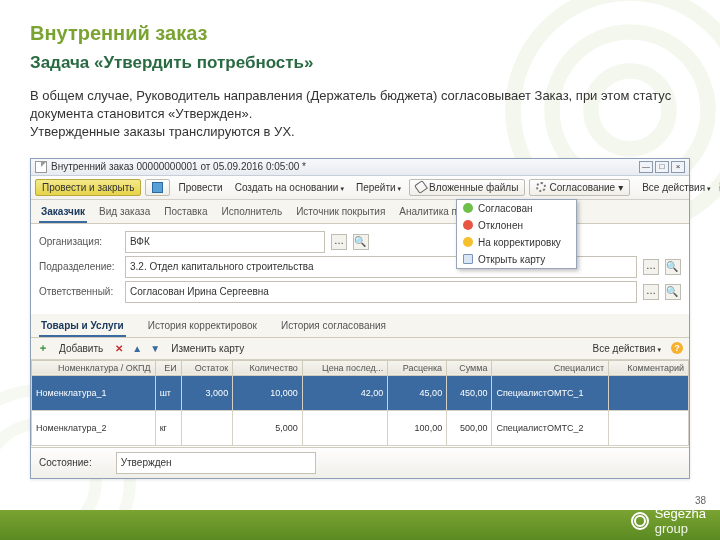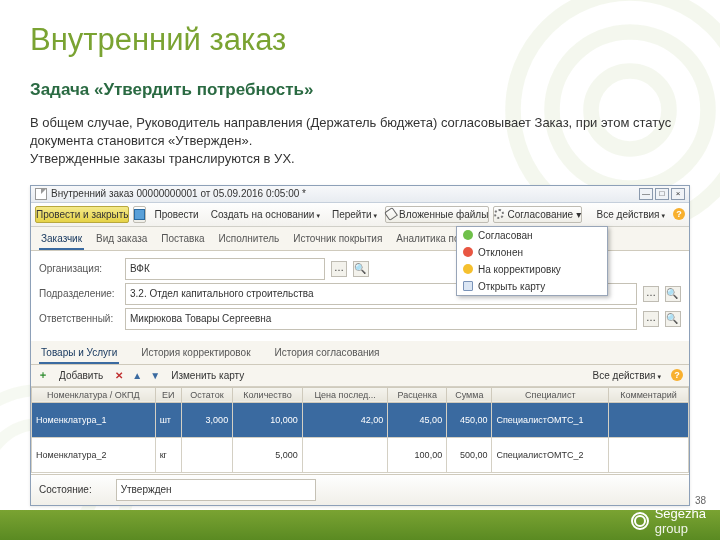--- a/index.html
+++ b/index.html
@@ -1,61 +1,61 @@
 <!DOCTYPE html>
 <html><head>
 <meta charset="utf-8">
 <style>
 *{box-sizing:border-box;margin:0;padding:0;font-family:Arial,sans-serif}
 body{width:720px;height:540px;background:#fff;position:relative;overflow:hidden}
 .bg-swirl{position:absolute;right:-40px;top:-20px;width:260px;height:260px;opacity:.08;z-index:0}
 .bg-swirl2{position:absolute;left:-60px;bottom:-40px;width:200px;height:200px;opacity:.06;z-index:0}
 .page{position:relative;z-index:1;padding:22px 30px 0}
-.title{color:#7aa332;font-size:31px;font-weight:normal;margin-bottom:22px}
+.title{color:#7aa332;font-size:20px;font-weight:bold;margin-bottom:8px}
 .subtitle{color:#2a6a42;font-size:17px;font-weight:bold;margin-bottom:14px}
 .body-text{color:#333;font-size:13px;line-height:1.4;margin-bottom:16px}
 .window{border:1px solid #8da0b8;background:#fff;font-size:10px;color:#333;box-shadow:0 1px 3px rgba(0,0,0,.1)}
 .win-title{display:flex;align-items:center;background:linear-gradient(#f7f8fa,#e8ecf1);border-bottom:1px solid #c5cfdb;padding:2px 4px;gap:4px}
 .win-title .doc-ico{width:12px;height:12px;background:#fff;border:1px solid #999;position:relative}
 .win-title .doc-ico:after{content:"";position:absolute;right:-1px;top:-1px;border:3px solid transparent;border-left-color:#999;border-top-color:#999}
 .win-ctrl{margin-left:auto;display:flex;gap:2px}
 .win-btn{width:14px;height:12px;border:1px solid #8a99ad;background:#f0f3f7;display:flex;align-items:center;justify-content:center;font-size:8px;line-height:1}
 .toolbar{display:flex;align-items:center;background:linear-gradient(#fefefe,#f3f2ee);border-bottom:1px solid #d0cfc8;padding:3px 4px;gap:4px;position:relative}
-.btn{border:1px solid #bfbcb3;background:linear-gradient(#fefefe,#efeee7);padding:2px 0;border-radius:2px;display:flex;align-items:center;gap:3px;white-space:nowrap}
+.btn{border:1px solid #bfbcb3;background:linear-gradient(#fefefe,#efeee7);padding:2px 6px;border-radius:2px;display:flex;align-items:center;gap:3px;white-space:nowrap}
 .btn.primary{background:linear-gradient(#f4e98a,#e6d347);border-color:#b8a83d}
 .link{color:#333;padding:2px 4px;white-space:nowrap}
 .link.ar:after{content:"▾";font-size:7px;margin-left:2px}
 .ico{width:11px;height:11px;display:inline-block;vertical-align:middle}
 .ico-save{background:#5aa0d8;border:1px solid #2a6aa0}
 .ico-attach{width:10px;height:10px;border:1px solid #666;border-radius:2px 2px 0 2px;transform:rotate(-35deg)}
 .ico-cog{width:10px;height:10px;border:2px dotted #777;border-radius:50%}
 .ico-help{width:12px;height:12px;border-radius:50%;background:#f8b02e;color:#fff;font-weight:bold;font-size:9px;text-align:center;line-height:12px}
-.dropdown{position:absolute;left:425px;top:23px;width:152px;background:#fff;border:1px solid #98a5b8;box-shadow:2px 2px 4px rgba(0,0,0,.25);z-index:5}
+.dropdown{position:absolute;left:425px;top:23px;width:121px;background:#fff;border:1px solid #98a5b8;box-shadow:2px 2px 4px rgba(0,0,0,.25);z-index:5}
 .dropdown .ditem{display:flex;align-items:center;gap:5px;padding:3px 6px}
 .dc{width:10px;height:10px;border-radius:50%}
 .dc.g{background:#6fc04a}.dc.y{background:#f5c02e}.dc.r{background:#e85642}
 .dc.doc{background:#dbe6f4;border:1px solid #7a93b8;border-radius:1px}
 .tabs{display:flex;gap:10px;padding:4px 8px 0;border-bottom:1px solid #cfcabc;background:#f7f5ef}
 .tab{color:#555;padding:2px 2px 4px;border-bottom:2px solid transparent}
-.tab.active{border-bottom-color:#3a6aa0;color:#1a3a60;font-weight:normal}
+.tab.active{border-bottom-color:#3a6aa0;color:#1a3a60;font-weight:bold}
 .form{padding:4px 8px}
 .row{display:flex;align-items:center;gap:6px;margin:3px 0}
 .lbl{width:80px;color:#555}
 .inp{flex:1;border:1px solid #c5c1b5;background:#fff;height:22px;padding:0 4px;display:flex;align-items:center}
 .inp.sm{flex:0 0 200px}
 .btn-dots{width:16px;height:16px;border:1px solid #bfbcb3;background:#f3f2ec;text-align:center;line-height:12px}
 .btn-q{width:16px;height:16px;border:1px solid #bfbcb3;background:#f3f2ec;display:flex;align-items:center;justify-content:center}
 .subtabs{display:flex;gap:20px;padding:4px 8px 0;border-bottom:1px solid #cfcabc;background:#f7f5ef;margin-top:4px}
 .gridbar{display:flex;align-items:center;gap:6px;padding:3px 6px;background:#f7f5ef;border-bottom:1px solid #d4d0c4}
 .gi{width:12px;height:12px;display:inline-flex;align-items:center;justify-content:center;font-size:10px}
 .gi.add{color:#2a8a2a;font-weight:bold}
 .gi.del{color:#c03030;font-weight:bold}
 .gi.up,.gi.dn{color:#3a6aa0}
 .grid{width:100%;border-collapse:collapse}
-.grid th{background:linear-gradient(#f5f4ee,#e8e6dc);border:1px solid #cfcabc;padding:2px 4px;font-weight:normal;color:#555;text-align:center;font-size:9px}
+.grid th{background:linear-gradient(#f5f4ee,#e8e6dc);border:1px solid #cfcabc;padding:2px 4px;font-weight:normal;color:#555;text-align:right;font-size:9px}
 .grid td{border:1px solid #d4d0c4;padding:12px 4px;font-size:9px}
 .grid td.num{text-align:right}
 .grid tr.sel td{background:#3a6aa0;color:#fff}
 .grid-wrap{height:88px;overflow:hidden;background:#fff;border-bottom:1px solid #cfcabc}
 .status{background:linear-gradient(#fefefe,#f1efe9);padding:4px 8px;display:flex;align-items:center;gap:24px}
 .footer-bar{position:absolute;left:0;right:0;bottom:0;height:30px;background:linear-gradient(#7aa332,#5a8a22)}
 .logo{position:absolute;right:14px;bottom:4px;display:flex;align-items:center;gap:6px;color:#fff;font-size:13px}
 .logo-ico{width:18px;height:18px;position:relative}
 .logo-ico:before,.logo-ico:after{content:"";position:absolute;border:2px solid #fff;border-radius:50%}
 .logo-ico:before{width:14px;height:14px;left:0;top:0}
@@ -150,21 +150,21 @@
         <span class="btn-q">🔍</span>
       </div>
       <div class="row">
         <span class="lbl">Подразделение:</span>
         <span class="inp">3.2. Отдел капитального строительства</span>
         <span class="btn-dots">…</span>
         <span class="btn-q">🔍</span>
       </div>
       <div class="row">
         <span class="lbl">Ответственный:</span>
-        <span class="inp">Микрюкова Товары Сергеевна</span>
+        <span class="inp">Согласован Ирина Сергеевна</span>
         <span class="btn-dots">…</span>
         <span class="btn-q">🔍</span>
       </div>
     </div>
 
     <div class="subtabs">
       <span class="tab active">Товары и Услуги</span>
       <span class="tab">История корректировок</span>
       <span class="tab">История согласования</span>
     </div>

